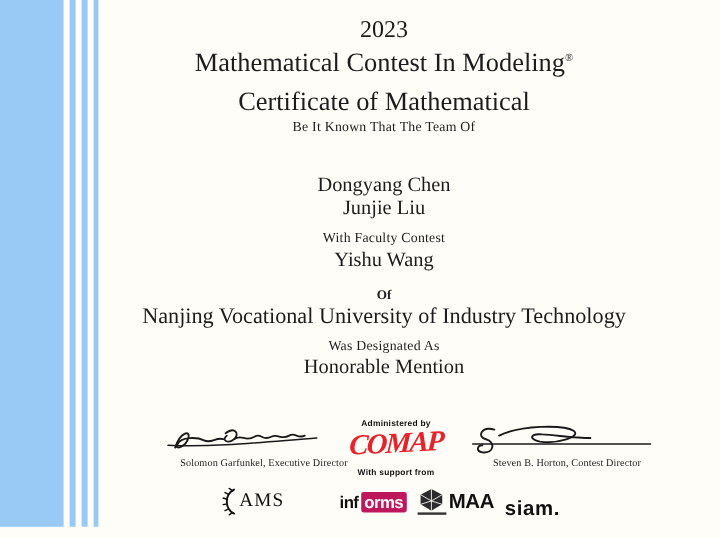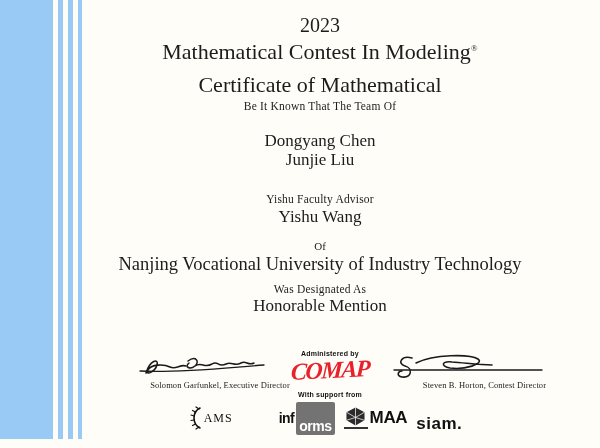--- a/index.html
+++ b/index.html
@@ -20,38 +20,38 @@
 
   .content { position: absolute; left: 85px; width: 470px; top: 0; text-align: center; }
 
   .abs { position: absolute; left: 0; width: 100%; text-align: center; }
   .year      { top: 14px;  font-size: 20px; }
   .title     { top: 39px;  font-size: 22px; }
   .title sup { font-size: 9px; }
   .subtitle  { top: 72px;  font-size: 22px; }
   .small-line{ font-size: 11.5px; letter-spacing: 0.2px; }
   .team-intro     { top: 100px; }
-  .team-names     { top: 132px; font-size: 17px; line-height: 18.5px; }
+  .team-names     { top: 145px; font-size: 17px; line-height: 18.5px; }
   .advisor-intro  { top: 193px; }
   .advisor-name   { top: 207px; font-size: 17px; }
-  .of-label       { top: 240px; font-size: 11px; }
+  .of-label       { top: 240px; font-size: 11px; font-weight: bold; }
   .institution    { top: 254px; font-size: 18.5px; }
   .designated     { top: 283px; }
   .designation    { top: 296px; font-size: 17px; }
 
   
   .sig-svg { position: absolute; }
   .sig-left  { left: 138px; top: 352px; }
   .sig-right { left: 392px; top: 352px; }
   .sig-label {
     position: absolute; text-align: center;
     font-size: 8.5px; color: #222; letter-spacing: 0.1px;
   }
   .sig-label-left  { left: 125px; width: 190px; top: 380px; }
-  .sig-label-right { left: 392px; width: 185px; top: 380px; }
+  .sig-label-right { left: 380px; width: 185px; top: 380px; }
 
   .comap-block { position: absolute; left: 270px; width: 120px; text-align: center; }
   .tiny-sans {
     font-family: "Liberation Sans", sans-serif;
     font-weight: bold; font-size: 7px; color: #111; letter-spacing: 0.2px;
   }
   .administered { top: 350px; }
   .comap-logo {
     top: 357px;
     font-family: "Liberation Serif", serif;
@@ -62,26 +62,26 @@
   }
   .support { top: 391px; }
 
   
   .sponsors {
     position: absolute; left: 85px; width: 480px; top: 401px; height: 34px;
     display: flex; align-items: center; justify-content: center; gap: 9px;
     color: #111;
   }
   .logo-group { display: flex; align-items: center; gap: 2px; }
-  .serif-logo { font-family: "Liberation Serif", serif; font-size: 12px; letter-spacing: 1px; }
+  .serif-logo { font-family: "Liberation Serif", serif; font-size: 16px; letter-spacing: 1px; }
   .sans-logo  { font-family: "Liberation Sans", sans-serif; font-weight: bold; }
   .informs-prefix { font-size: 14px; letter-spacing: -0.5px; margin-left: 37px; }
   .informs-box {
-    background: #737373; color: #fff; font-size: 14px;
-    padding: 16px 3px 1px 3px; border-radius: 2px; letter-spacing: -0.5px;
+    background: #be185d; color: #fff; font-size: 14px;
+    padding: 0 3px 1px 3px; border-radius: 2px; letter-spacing: -0.5px;
   }
   .maa-icon-wrap { display: flex; flex-direction: column; align-items: center; gap: 1px; }
   .maa-caption-bar { width: 24px; height: 2.5px; background: #333; }
   .maa-text { font-size: 17px; letter-spacing: -0.3px; }
   .siam-text { font-size: 17px; letter-spacing: 0.5px; margin-top: 12px; }
   .asa-bars { display: flex; align-items: flex-end; gap: 1px; height: 13px; margin-left: 1px; }
   .asa-bars i { display: block; width: 2.3px; background: #111; }
   .asa-bars i:nth-child(1) { height: 12px; }
   .asa-bars i:nth-child(2) { height: 8px; }
   .asa-bars i:nth-child(3) { height: 5px; }
@@ -103,21 +103,21 @@
 
   <div class="abs subtitle">Certificate of Mathematical</div>
 
   <div class="abs small-line team-intro">Be It Known That The Team Of</div>
 
   <div class="abs team-names">
     <div>Dongyang Chen</div>
     <div>Junjie Liu</div>
   </div>
 
-  <div class="abs small-line advisor-intro">Yishu Faculty Advisor</div>
+  <div class="abs small-line advisor-intro">With Faculty Contest</div>
   <div class="abs advisor-name">Yishu Wang</div>
 
   <div class="abs of-label">Of</div>
   <div class="abs institution">Nanjing Vocational University of Industry Technology</div>
 
   <div class="abs small-line designated">Was Designated As</div>
   <div class="abs designation">Honorable Mention</div>
 </div>
 
 <svg class="sig-svg sig-left" width="150" height="30" viewBox="0 0 150 30" fill="none">

